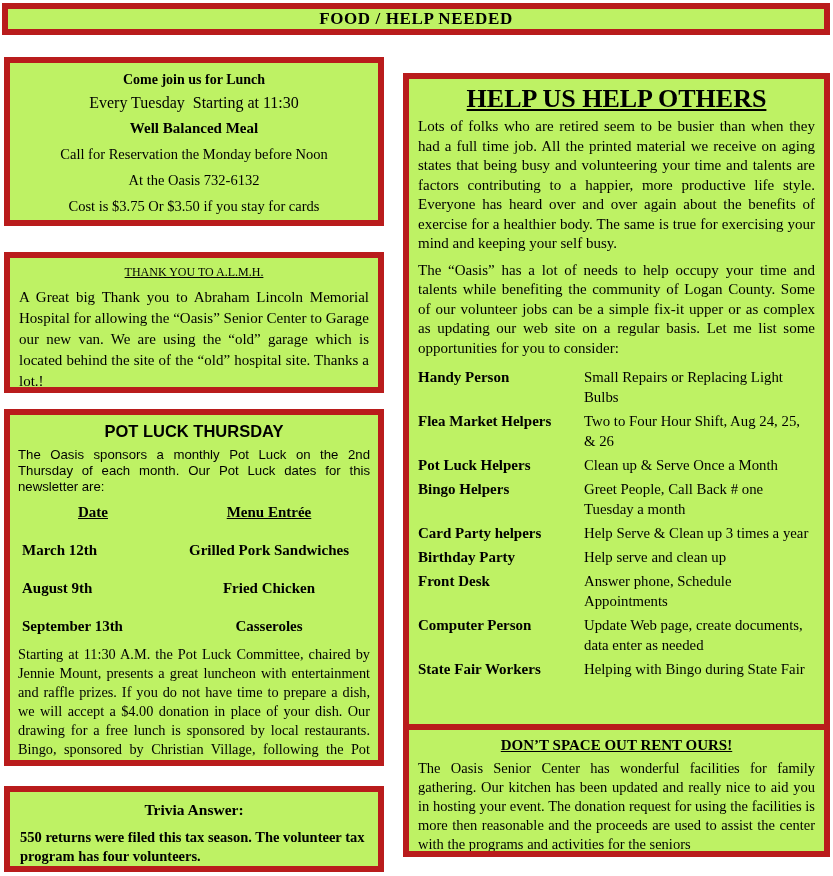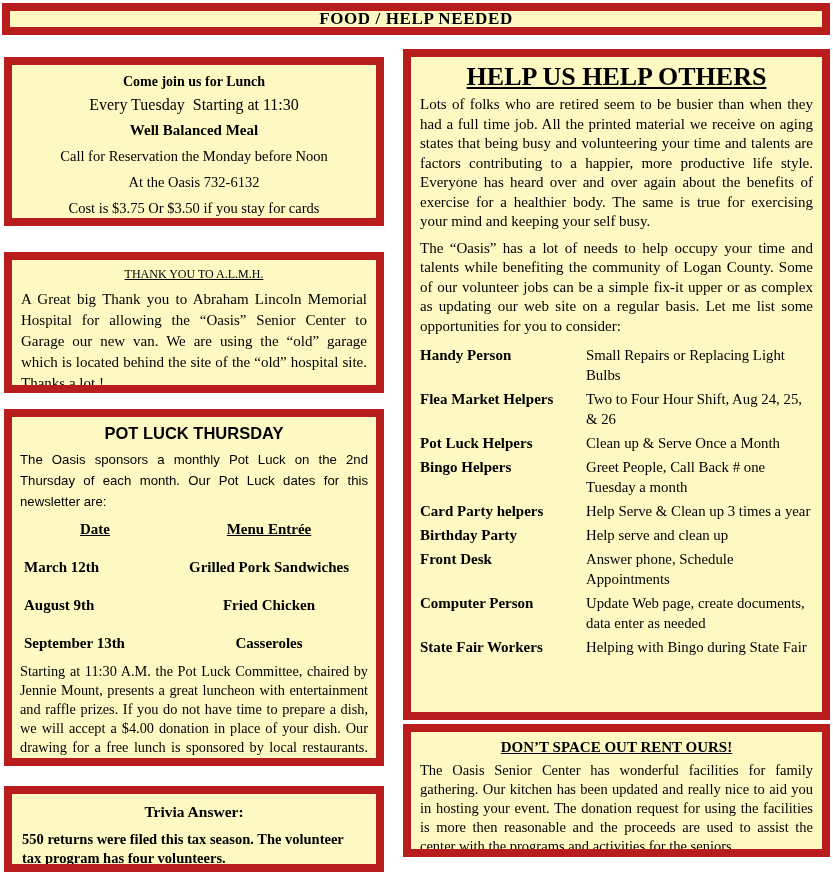--- a/index.html
+++ b/index.html
@@ -1,21 +1,21 @@
 <!DOCTYPE html>
 <html><head>
 <meta charset="utf-8">
 <style>
   html,body{margin:0;padding:0}
   body{
     width:833px;height:876px;background:#ffffff;color:#000;
     font-family:"Liberation Serif",serif;position:relative;overflow:hidden;
   }
   *{box-sizing:border-box}
-  .box{position:absolute;border:8px solid #b91c1c;background:#fef9c3;overflow:hidden}
+  .box{position:absolute;border:6px solid #b91c1c;background:#bef264;overflow:hidden}
 
   
   .banner{left:2px;top:3px;width:828px;height:32px;display:flex;align-items:center;justify-content:center}
   .banner-title{font-weight:bold;font-size:17px;letter-spacing:.6px}
 
   
   .lunch{left:4px;top:57px;width:380px;height:169px;text-align:center;padding:9px 6px}
   .lunch-title{font-size:14px;font-weight:bold;margin-bottom:6px}
   .lunch-l0{font-size:16px;margin-bottom:8px}
   .lunch-l1{font-size:15px;font-weight:bold;margin-bottom:9px}
@@ -24,36 +24,36 @@
   .lunch-l4{font-size:14.5px}
 
   
   .thanks{left:4px;top:252px;width:380px;height:141px;padding:7px 9px}
   .thanks-title{text-align:center;font-weight:normal;font-size:12px;text-decoration:underline;margin-bottom:7px}
   .thanks-body{font-size:15px;line-height:21px;text-align:justify}
 
   
   .potluck{left:4px;top:409px;width:380px;height:357px;padding:7px 8px}
   .potluck-title{text-align:center;font-family:"Liberation Sans",sans-serif;font-weight:bold;font-size:16.5px;margin-bottom:6px}
-  .potluck-intro{font-family:"Liberation Sans",sans-serif;font-size:13.2px;line-height:21px;text-align:justify;margin-bottom:9px}
+  .potluck-intro{font-family:"Liberation Sans",sans-serif;font-size:13.2px;line-height:16px;text-align:justify;margin-bottom:9px}
   .pl-table{display:grid;grid-template-columns:150px 1fr;row-gap:21px;margin-bottom:10px}
   .pl-h{font-weight:bold;font-size:15px;text-align:center}
   .pl-h span{text-decoration:underline}
   .pl-date{font-weight:bold;font-size:15px;padding-left:4px}
   .pl-menu{font-weight:bold;font-size:15px;text-align:center}
   .potluck-body{font-size:14.3px;line-height:19px;text-align:justify;margin-bottom:9px}
   .potluck-footer{font-weight:bold;font-size:14.5px;text-align:center}
 
   
   .trivia{left:4px;top:786px;width:380px;height:86px;padding:9px 10px}
   .trivia-title{font-weight:bold;font-size:15.5px;text-align:center;margin-bottom:9px}
   .trivia-body{font-weight:bold;font-size:14.5px;line-height:19px;text-align:left}
 
   
-  .helpus{left:403px;top:49px;width:427px;height:671px;padding:5px 9px}
+  .helpus{left:403px;top:73px;width:427px;height:671px;padding:5px 9px}
   .helpus-title{text-align:center;font-weight:bold;font-size:26px;text-decoration:underline;margin-bottom:3px}
   .helpus-p{font-size:15px;line-height:19.5px;text-align:justify;margin-bottom:7px}
   .opps{display:grid;grid-template-columns:166px 1fr;margin-top:4px}
   .opp-role{font-weight:bold;font-size:15px;line-height:20px;padding:2px 0}
   .opp-desc{font-size:14.8px;line-height:20px;padding:2px 0}
 
   
   .rent{left:403px;top:724px;width:427px;height:133px;padding:7px 9px}
   .rent-title{text-align:center;font-weight:bold;font-size:15px;text-decoration:underline;margin-bottom:5px}
   .rent-body{font-size:14.5px;line-height:19px;text-align:justify}

